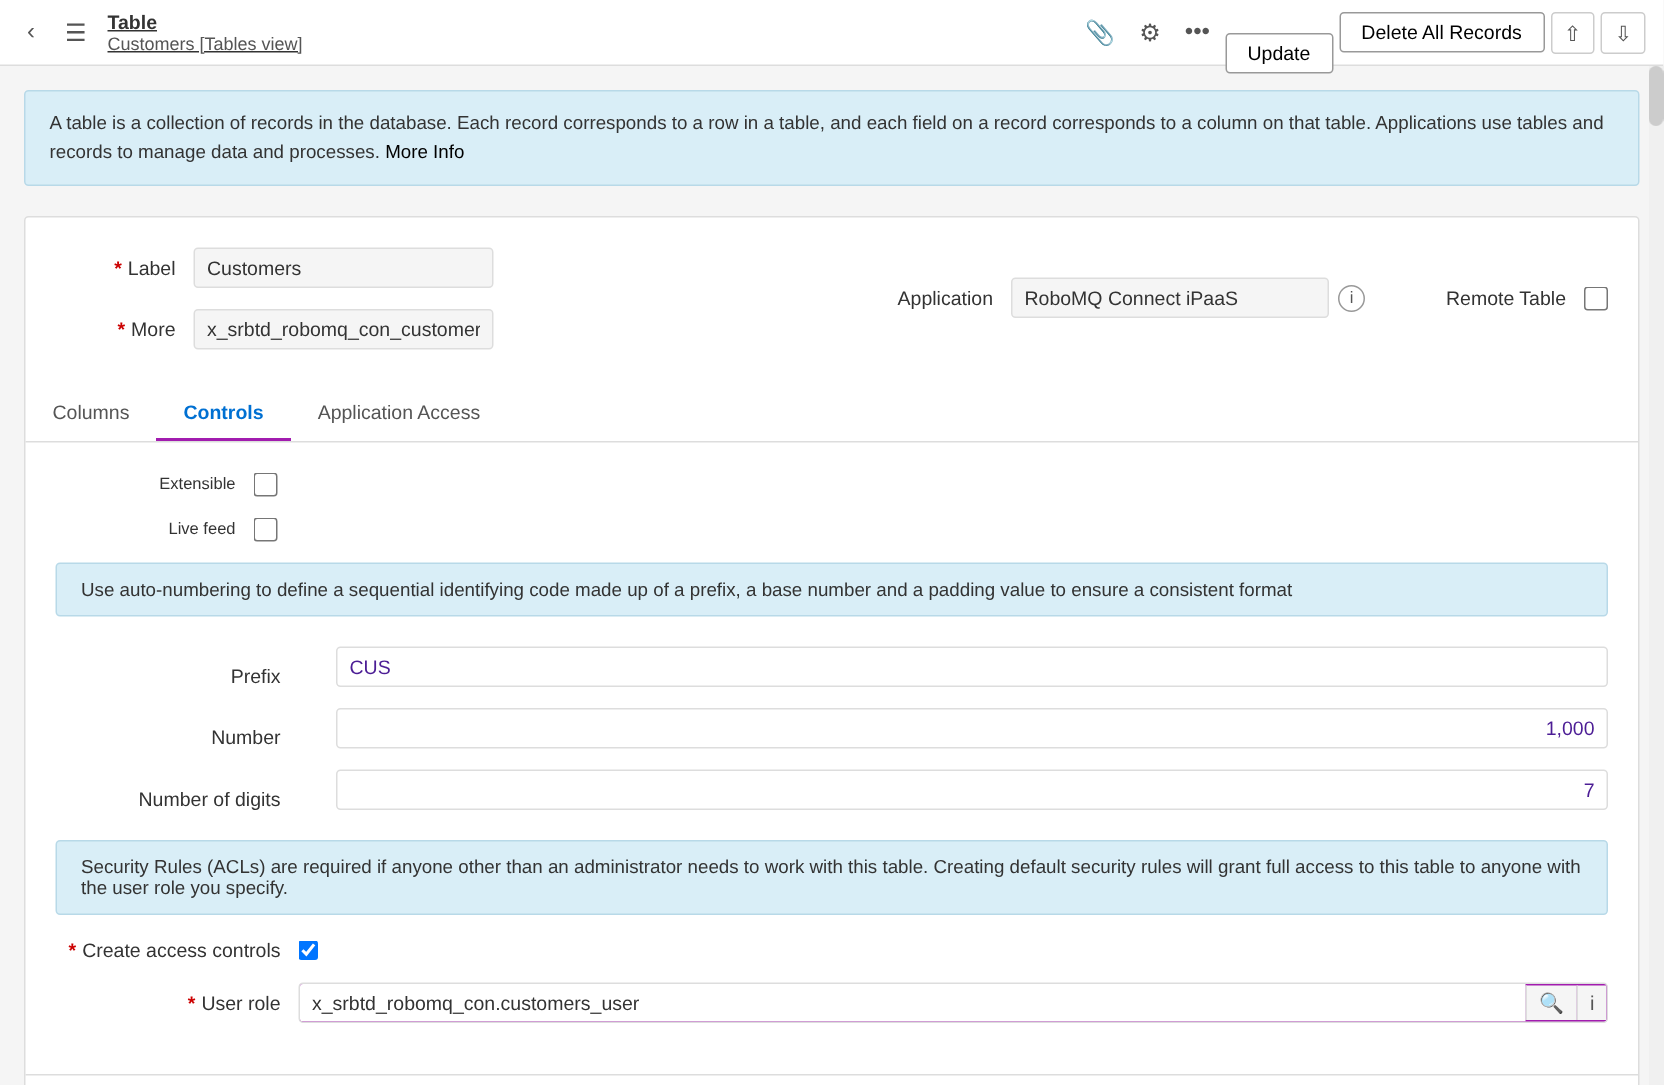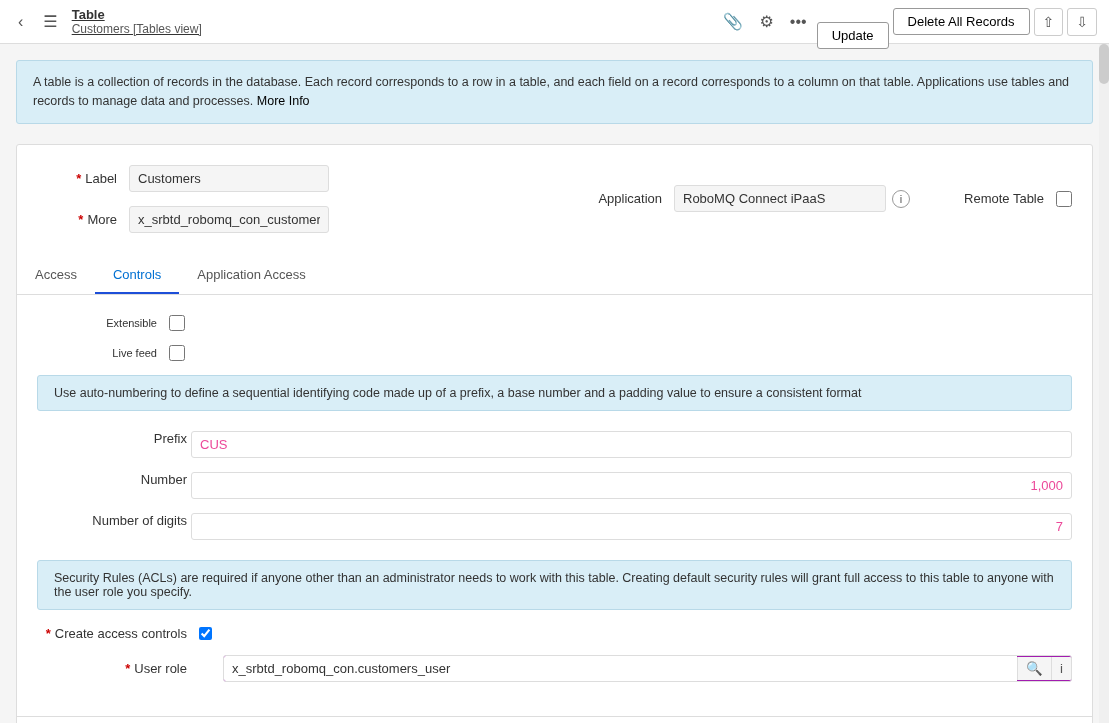--- a/index.html
+++ b/index.html
@@ -103,23 +103,23 @@
       margin-bottom: 0;
     }
     .tab {
       padding: 10px 18px;
       cursor: pointer;
       font-size: 13px;
       border-bottom: 2px solid transparent;
       color: #555;
     }
     .tab.active {
-      border-bottom: 2px solid #1d4ed8;
+      border-bottom: 2px solid #a21caf;
       color: #0070d2;
-      font-weight: normal;
+      font-weight: bold;
       text-align: center;
     }
 
     .tab-content {
       padding: 20px;
     }
 
     .checkbox-row {
       display: flex;
       align-items: center;
@@ -142,36 +142,37 @@
       border-radius: 3px;
       padding: 10px 16px;
       font-size: 12.5px;
       color: #333;
       margin-bottom: 20px;
     }
 
     .number-fields { display: flex; flex-direction: column; gap: 14px; margin-bottom: 20px; }
     .number-field-row {
       display: flex;
-      align-items: flex-start;
-      gap: 4px;
+      align-items: flex-end;
+      gap: 20px;
     }
     .number-field-row label {
       width: 150px;
       text-align: right;
       font-size: 13px;
       color: #333;
     }
     .number-field-row input[type="text"] {
       flex: 1;
       border: 1px solid #ddd;
       border-radius: 3px;
       padding: 5px 8px;
       font-size: 13px;
-      color: #ec4899;
+      color: #4c1d95;
+      margin-left: 17px;
     }
     .number-field-row input.right-align { text-align: right; }
 
     .security-info {
       background: #d9eef7;
       border: 1px solid #b8d9e8;
       border-radius: 3px;
       padding: 10px 16px;
       font-size: 12.5px;
       color: #333;
@@ -213,21 +214,20 @@
       gap: 4px;
     }
     .user-role-input-wrapper {
       flex: 1;
       display: flex;
       align-items: center;
       border: 1px solid #ddd;
       border-radius: 3px;
       background: #a21caf;
       overflow: hidden;
-      margin-left: 24px;
     }
     .user-role-input-wrapper input {
       flex: 1;
       border: none;
       padding: 5px 8px;
       font-size: 13px;
       color: #333;
       outline: none;
     }
     .user-role-input-wrapper .search-btn {
@@ -362,21 +362,21 @@
           </div>
         </div>
         <div class="field-group">
           <label>Remote Table</label>
           <input type="checkbox" style="">
         </div>
       </div>
     </div>
 
     <div class="tabs-bar">
-      <div class="tab">Access</div>
+      <div class="tab">Columns</div>
       <div class="tab active">Controls</div>
       <div class="tab">Application Access</div>
     </div>
 
     <div class="tab-content">
 
       <div class="checkbox-row">
         <label>Extensible</label>
         <input type="checkbox" style="">
       </div>

